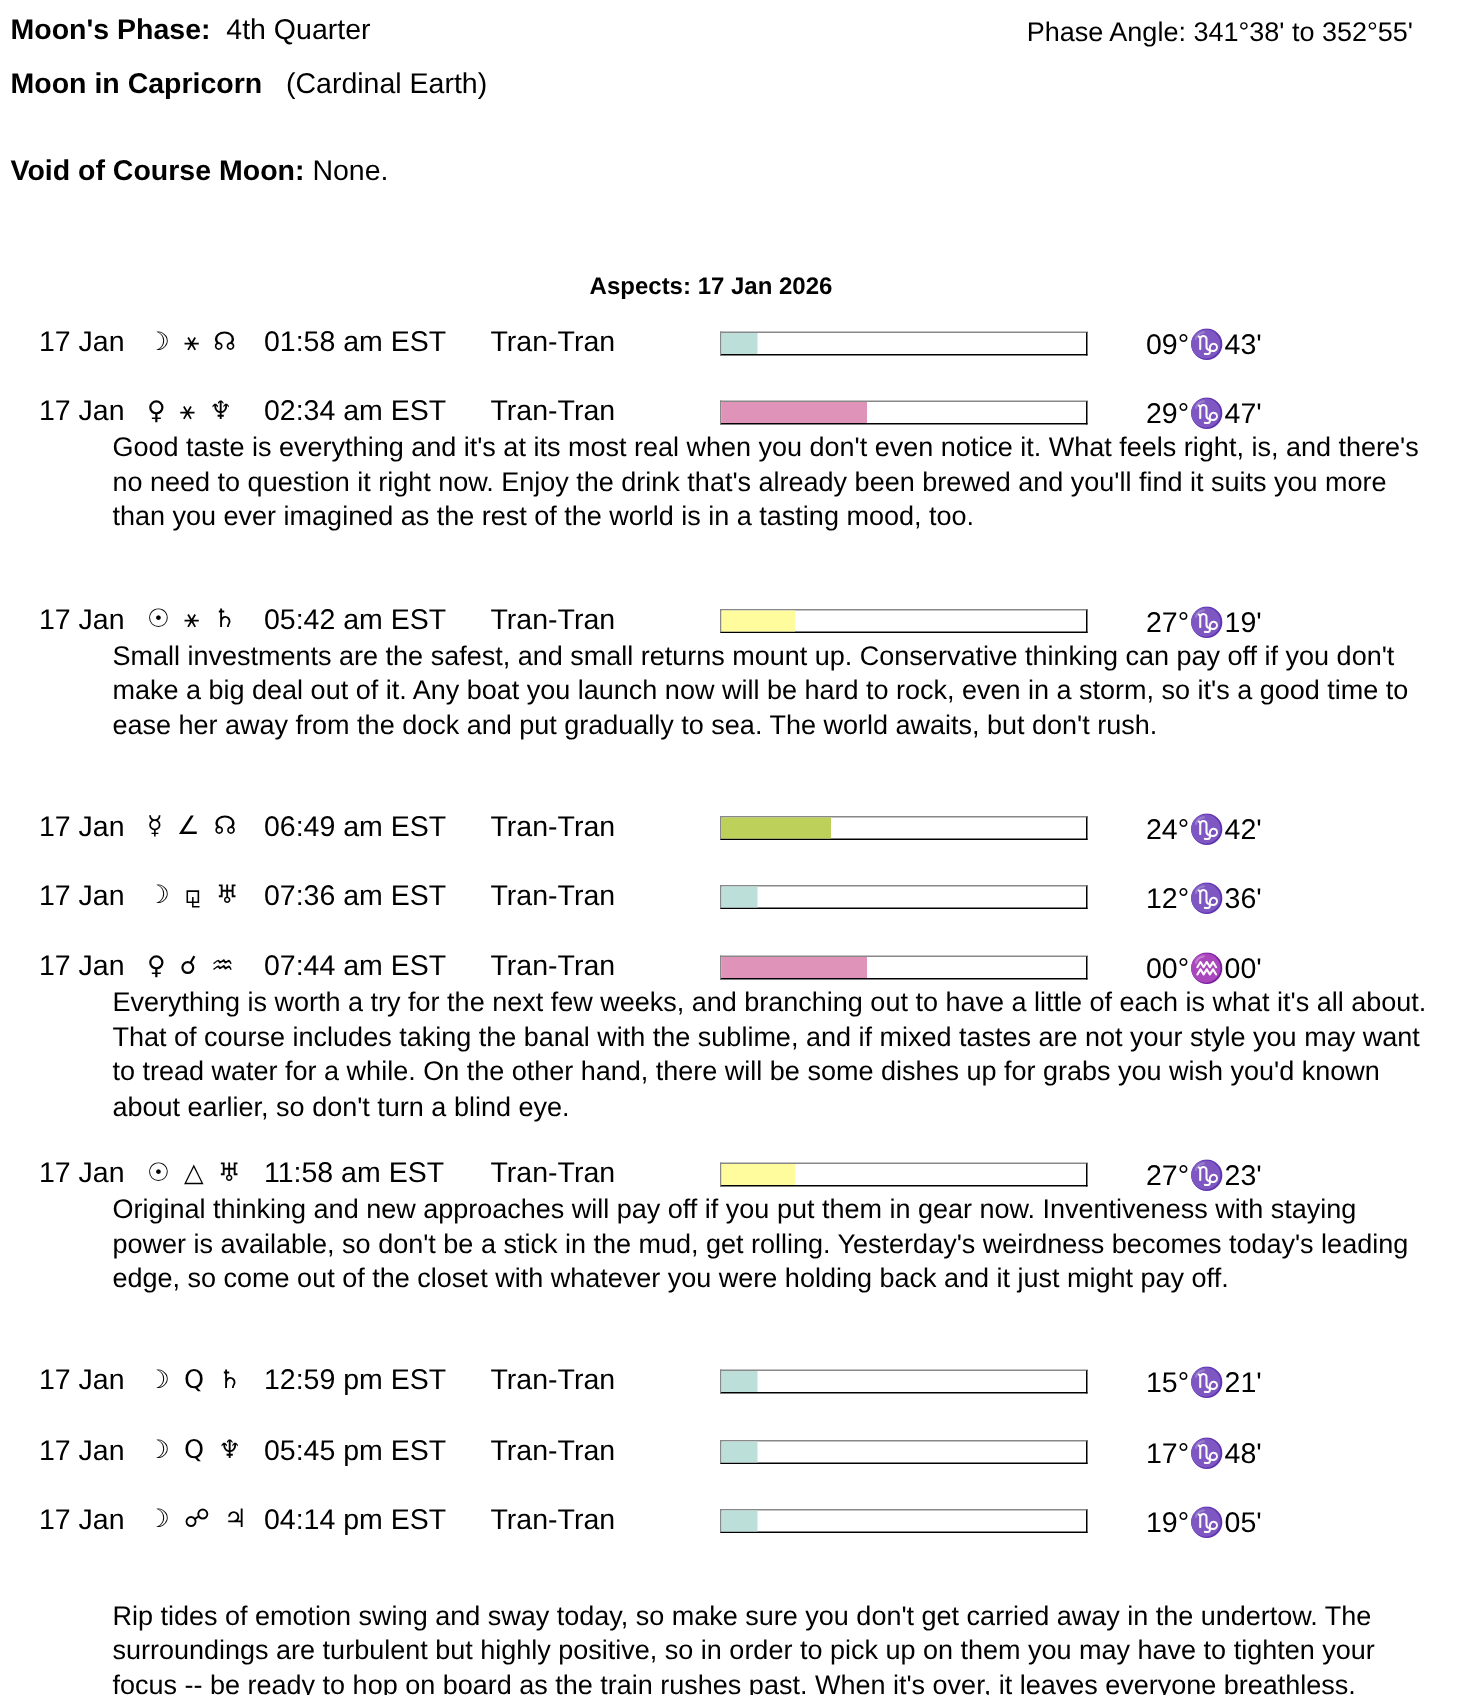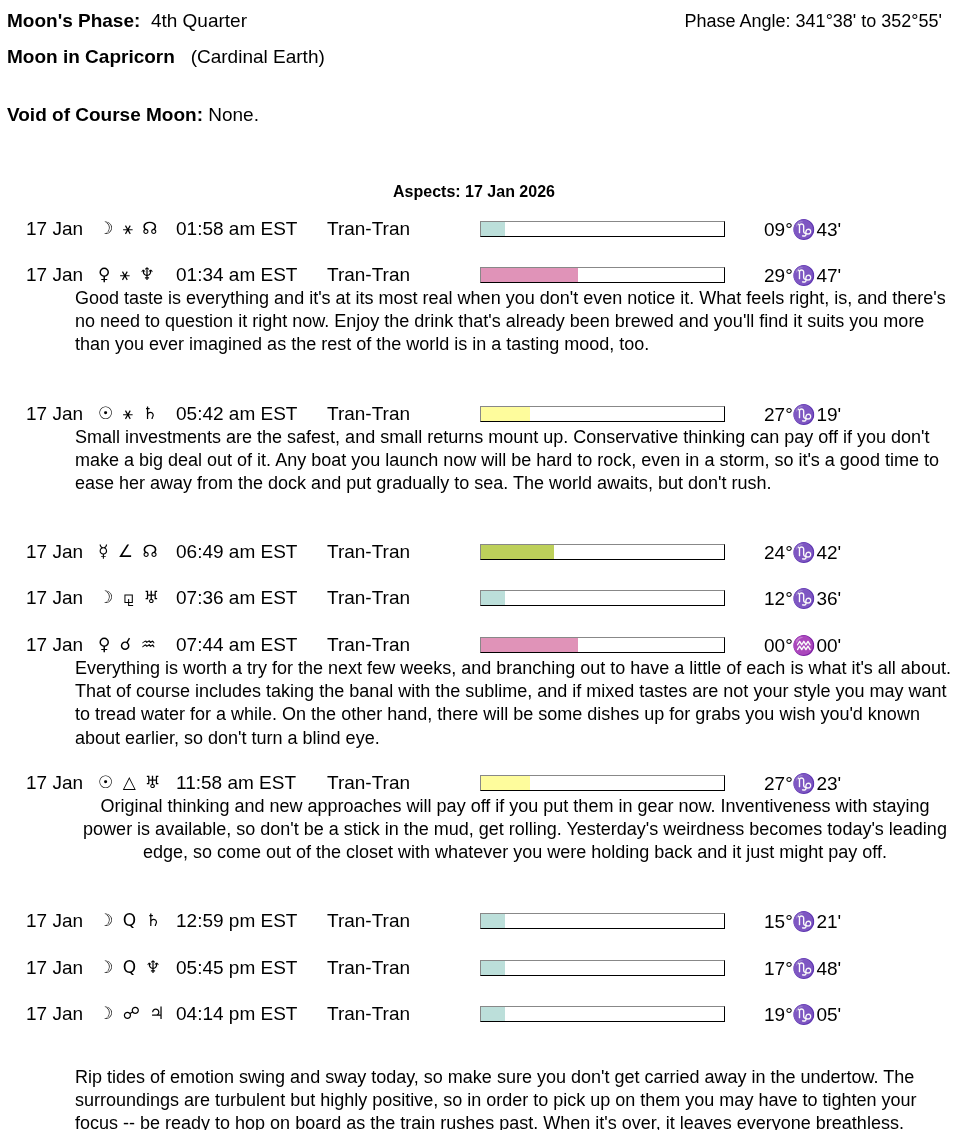--- a/index.html
+++ b/index.html
@@ -47,21 +47,21 @@
     <span class="time">01:58 am EST</span>
     <span class="kind">Tran-Tran</span>
     <div class="bar">
         <div class="fill" style="width: 10%; background: rgb(188, 223, 218);"></div>
       </div>
     <span class="pos">09°♑43'</span>
   </div>
     <div class="row" style="top: 264px;">
     <span class="date">17 Jan</span>
     <span class="glyphs">♀ ⚹ ♆</span>
-    <span class="time">01:34 am EST</span>
+    <span class="time">02:34 am EST</span>
     <span class="kind">Tran-Tran</span>
     <div class="bar">
         <div class="fill" style="width: 40%; background: rgb(224, 147, 184);"></div>
       </div>
     <span class="pos">29°♑47'</span>
   </div>
     <div class="desc" style="top: 287px;">Good taste is everything and it's at its most real when you don't even notice it. What feels right, is, and there's no need to question it right now. Enjoy the drink that's already been brewed and you'll find it suits you more than you ever imagined as the rest of the world is in a tasting mood, too.</div>
     <div class="row" style="top: 403px;">
     <span class="date">17 Jan</span>
     <span class="glyphs">☉ ⚹ ♄</span>
@@ -107,21 +107,21 @@
     <div class="row" style="top: 772px;">
     <span class="date">17 Jan</span>
     <span class="glyphs">☉ △ ♅</span>
     <span class="time">11:58 am EST</span>
     <span class="kind">Tran-Tran</span>
     <div class="bar">
         <div class="fill" style="width: 20%; background: rgb(254, 252, 156);"></div>
       </div>
     <span class="pos">27°♑23'</span>
   </div>
-    <div class="desc" style="top: 795px; text-align: center;">Original thinking and new approaches will pay off if you put them in gear now. Inventiveness with staying power is available, so don't be a stick in the mud, get rolling. Yesterday's weirdness becomes today's leading edge, so come out of the closet with whatever you were holding back and it just might pay off.</div>
+    <div class="desc" style="top: 795px;">Original thinking and new approaches will pay off if you put them in gear now. Inventiveness with staying power is available, so don't be a stick in the mud, get rolling. Yesterday's weirdness becomes today's leading edge, so come out of the closet with whatever you were holding back and it just might pay off.</div>
     <div class="row" style="top: 910px;">
     <span class="date">17 Jan</span>
     <span class="glyphs">☽ Q ♄</span>
     <span class="time">12:59 pm EST</span>
     <span class="kind">Tran-Tran</span>
     <div class="bar">
         <div class="fill" style="width: 10%; background: rgb(188, 223, 218);"></div>
       </div>
     <span class="pos">15°♑21'</span>
   </div>

